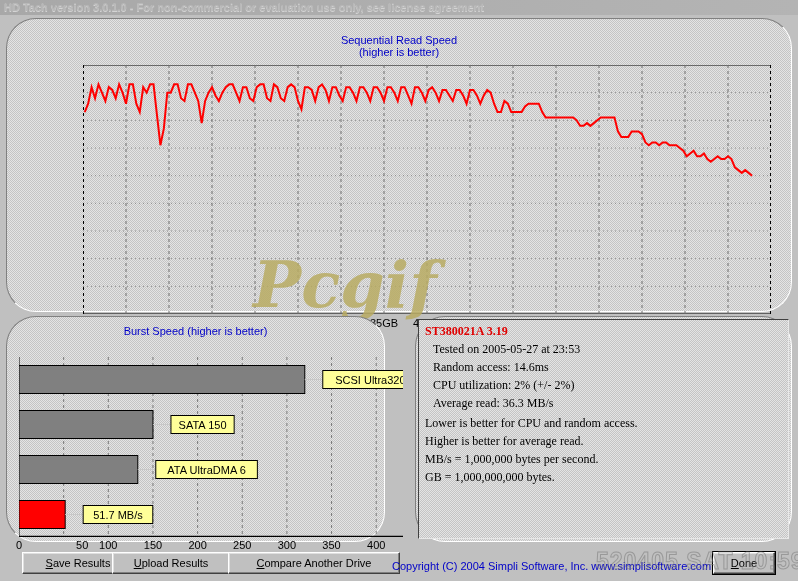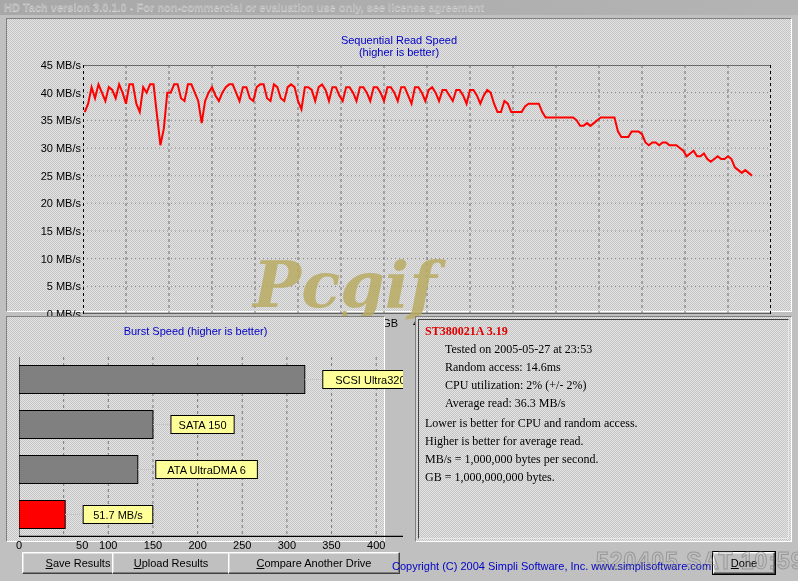--- a/index.html
+++ b/index.html
@@ -28,20 +28,21 @@
   }
 
   
   .sunken{
     border-top:1px solid #808080;
     border-left:1px solid #808080;
     border-right:1px solid #ffffff;
     border-bottom:1px solid #ffffff;
     background:#c6c6c6;
     box-sizing:border-box;
+    border-radius:30px;
   }
   .inner-white{
     border-top:1px solid #404040;
     border-left:1px solid #404040;
     border-right:1px solid #e8e8e8;
     border-bottom:1px solid #e8e8e8;
     box-sizing:border-box;
   }
 
   
@@ -83,21 +84,21 @@
   
   #info-panel{position:absolute;left:415px;top:316px;width:377px;height:226px;}
   #info-inner{position:absolute;left:2px;top:2px;right:2px;bottom:2px;}
   #drive-name{
     position:absolute;left:6px;top:4px;
     color:#e00000;font-weight:bold;font-size:12px;
     font-family:"Liberation Serif", serif;
   }
   .info-line{
     position:absolute;left:14px;font-size:12px;
-    font-family:"Liberation Serif", serif;color:#000;white-space:nowrap;margin-left:12px;
+    font-family:"Liberation Serif", serif;color:#000;white-space:nowrap;
   }
   .note-line{
     position:absolute;left:6px;font-size:12px;
     font-family:"Liberation Serif", serif;color:#000;white-space:nowrap;
   }
 
   
   .btn{
     position:absolute;height:22px;
     background:#c0c0c0;
@@ -143,32 +144,20 @@
     <div class="tbtext">HD Tach version 3.0.1.0 - For non-commercial or evaluation use only, see license agreement</div>
   </div>
 
   <div id="seq-panel" class="sunken dither">
 
     <div id="seq-title">
       <span>Sequential Read Speed</span>
       <span class="l2">(higher is better)</span>
     </div>
 
-    <div id="ylabels">
-        <div class="ytick" style="top: -5px;">45 MB/s</div>
-        <div class="ytick" style="top: 22.6667px;">40 MB/s</div>
-        <div class="ytick" style="top: 50.3333px;">35 MB/s</div>
-        <div class="ytick" style="top: 78px;">30 MB/s</div>
-        <div class="ytick" style="top: 105.667px;">25 MB/s</div>
-        <div class="ytick" style="top: 133.333px;">20 MB/s</div>
-        <div class="ytick" style="top: 161px;">15 MB/s</div>
-        <div class="ytick" style="top: 188.667px;">10 MB/s</div>
-        <div class="ytick" style="top: 216.333px;">5 MB/s</div>
-        <div class="ytick" style="top: 244px;">0 MB/s</div>
-      </div>
     <div id="xlabels">
         <div class="xtick" style="left: 43px;">5GB</div>
         <div class="xtick" style="left: 86px;">10GB</div>
         <div class="xtick" style="left: 129px;">15GB</div>
         <div class="xtick" style="left: 172px;">20GB</div>
         <div class="xtick" style="left: 215px;">25GB</div>
         <div class="xtick" style="left: 258px;">30GB</div>
         <div class="xtick" style="left: 301px;">35GB</div>
         <div class="xtick" style="left: 344px;">40GB</div>
         <div class="xtick" style="left: 387px;">45GB</div>

